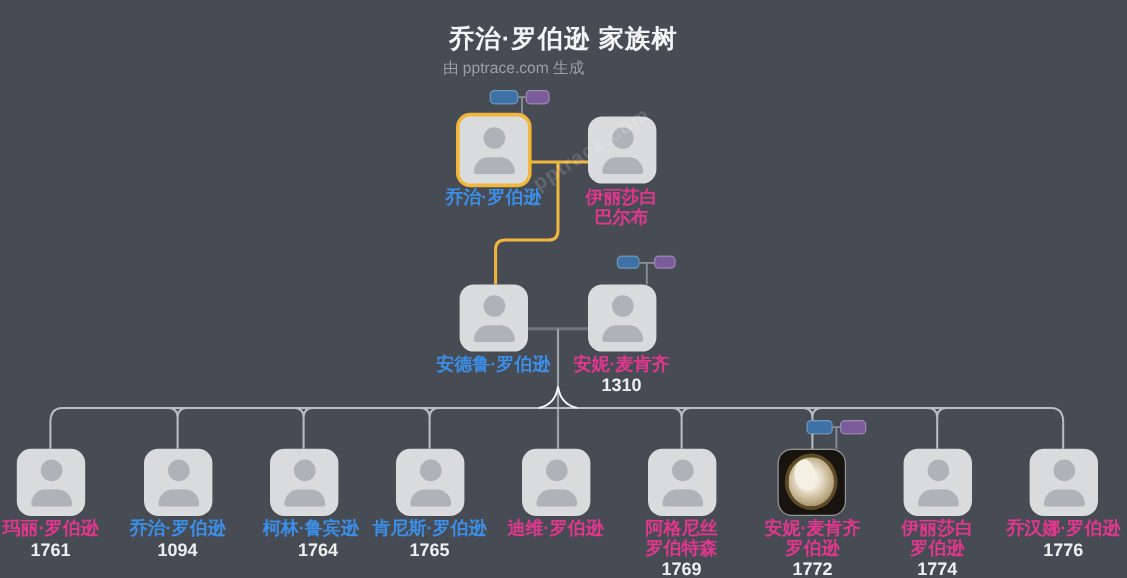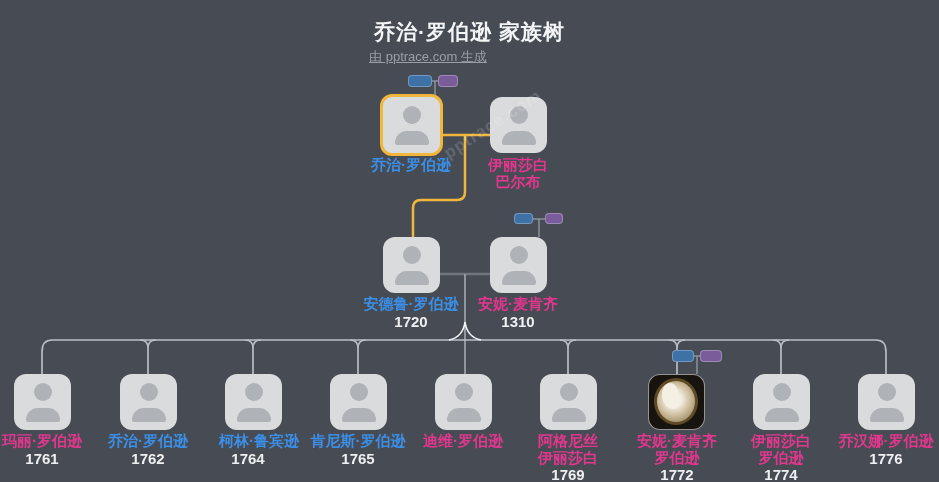--- a/index.html
+++ b/index.html
@@ -1,21 +1,21 @@
 <!DOCTYPE html>
 <html style="--male: #3B8FE8; --female: #E3368E; --highlight: #F0B73C; --badge_blue: #3E72A6; --badge_purple: #7B5C9B;"><head>
 <meta charset="utf-8">
 <style>
   html,body{margin:0;padding:0;background:#474C54;}
   #canvas{position:relative;width:939px;height:482px;background:#474C54;overflow:hidden;
           font-family:"Liberation Sans",sans-serif;}
   .title{position:absolute;top:18px;left:0;width:939px;text-align:center;
          font-size:21px;font-weight:700;color:#F4F5F7;letter-spacing:1px;}
   .subtitle{position:absolute;top:48px;left:0;width:856px;text-align:center;
-         font-size:13px;color:#9B9FA6;text-decoration:underline;}
+         font-size:13px;color:#9B9FA6;}
   svg.lines{position:absolute;left:0;top:0;z-index:1;}
   .node{position:absolute;width:57px;height:56px;background:#DADBDD;border-radius:12px;
         z-index:2;overflow:hidden;cursor:pointer;}
   .node .head{position:absolute;left:50%;top:9px;margin-left:-9px;width:18px;height:18px;
         border-radius:50%;background:#AFB2B6;display:block;}
   .node .shoulders{position:absolute;left:50%;top:34px;margin-left:-17px;width:34px;height:14px;
         border-radius:17px 17px 3px 3px;background:#AFB2B6;display:block;}
   .node.highlighted{left:380px;top:94px;width:63px;height:62px;box-sizing:border-box;
         border:3px solid var(--highlight,#F0B73C);}
   .node.photo{background:#17130F;border:1px solid rgba(255,255,255,.55);box-sizing:border-box;}
@@ -91,69 +91,68 @@
     <span class="shoulders"></span>
   </div>
   <div class="pname female" style="left:453px;top:156px;">伊丽莎白
 巴尔布</div>
 
   <div class="node" style="left:383px;top:237px;">
     <span class="head"></span>
     <span class="shoulders"></span>
   </div>
   <div class="pname male" style="left:346px;top:295px;">安德鲁·罗伯逊</div>
-  <div class="pyear" style="left:346px;top:313px;">1720</div>
 
   <div class="node" style="left:490px;top:237px;">
     <span class="head"></span>
     <span class="shoulders"></span>
   </div>
   <div class="pname female" style="left:453px;top:295px;">安妮·麦肯齐</div>
   <div class="pyear" style="left:453px;top:313px;">1310</div>
 
   <div class="node" style="left:14px;top:374px;">
     <span class="head"></span>
     <span class="shoulders"></span>
   </div>
   <div class="pname female" style="left:-23px;top:432px;">玛丽·罗伯逊</div>
   <div class="pyear" style="left:-23px;top:450px;">1761</div>
 
   <div class="node" style="left:120px;top:374px;">
     <span class="head"></span>
     <span class="shoulders"></span>
   </div>
   <div class="pname male" style="left:83px;top:432px;">乔治·罗伯逊</div>
-  <div class="pyear" style="left:83px;top:450px;">1762</div>
+  <div class="pyear" style="left:83px;top:450px;">1094</div>
 
   <div class="node" style="left:225px;top:374px;">
     <span class="head"></span>
     <span class="shoulders"></span>
   </div>
   <div class="pname male" style="left:194px;top:432px;">柯林·鲁宾逊</div>
-  <div class="pyear" style="left:183px;top:450px;">1764</div>
+  <div class="pyear" style="left:200px;top:450px;">1764</div>
 
   <div class="node" style="left:330px;top:374px;">
     <span class="head"></span>
     <span class="shoulders"></span>
   </div>
   <div class="pname male" style="left:293px;top:432px;">肯尼斯·罗伯逊</div>
   <div class="pyear" style="left:293px;top:450px;">1765</div>
 
   <div class="node" style="left:435px;top:374px;">
     <span class="head"></span>
     <span class="shoulders"></span>
   </div>
   <div class="pname female" style="left:398px;top:432px;">迪维·罗伯逊</div>
 
   <div class="node" style="left:540px;top:374px;">
     <span class="head"></span>
     <span class="shoulders"></span>
   </div>
   <div class="pname female" style="left:503px;top:432px;">阿格尼丝
-伊丽莎白</div>
+罗伯特森</div>
   <div class="pyear" style="left:503px;top:466px;">1769</div>
 
   <div class="node photo" style="left:648px;top:374px;">
     <span class="cameo-frame"></span>
     <span class="cameo-profile"></span>
   </div>
   <div class="pname female" style="left:612px;top:432px;">安妮·麦肯齐
 罗伯逊</div>
   <div class="pyear" style="left:612px;top:466px;">1772</div>
 

